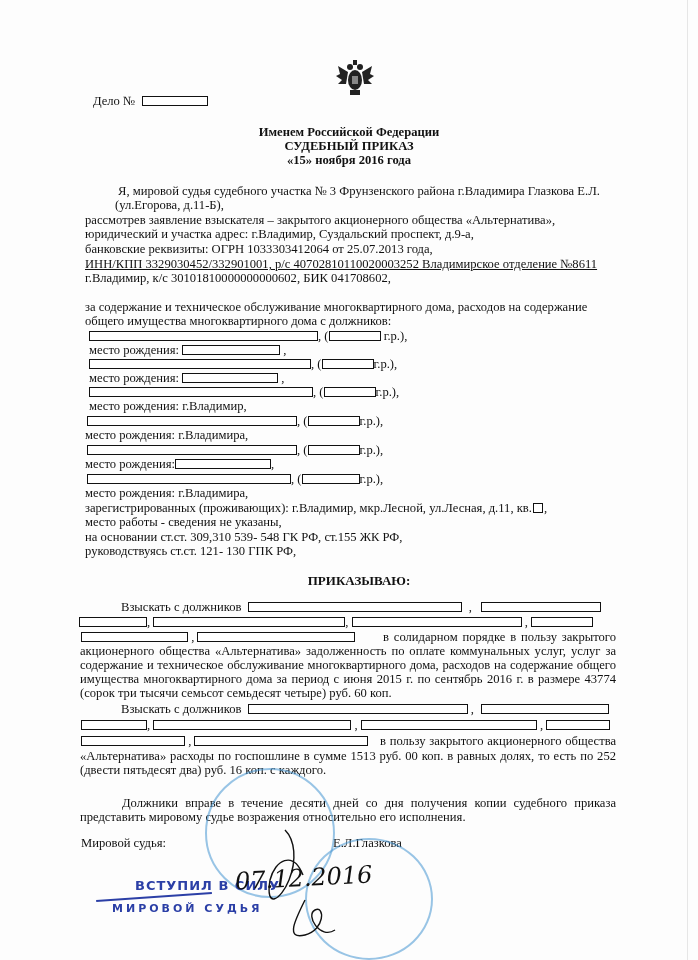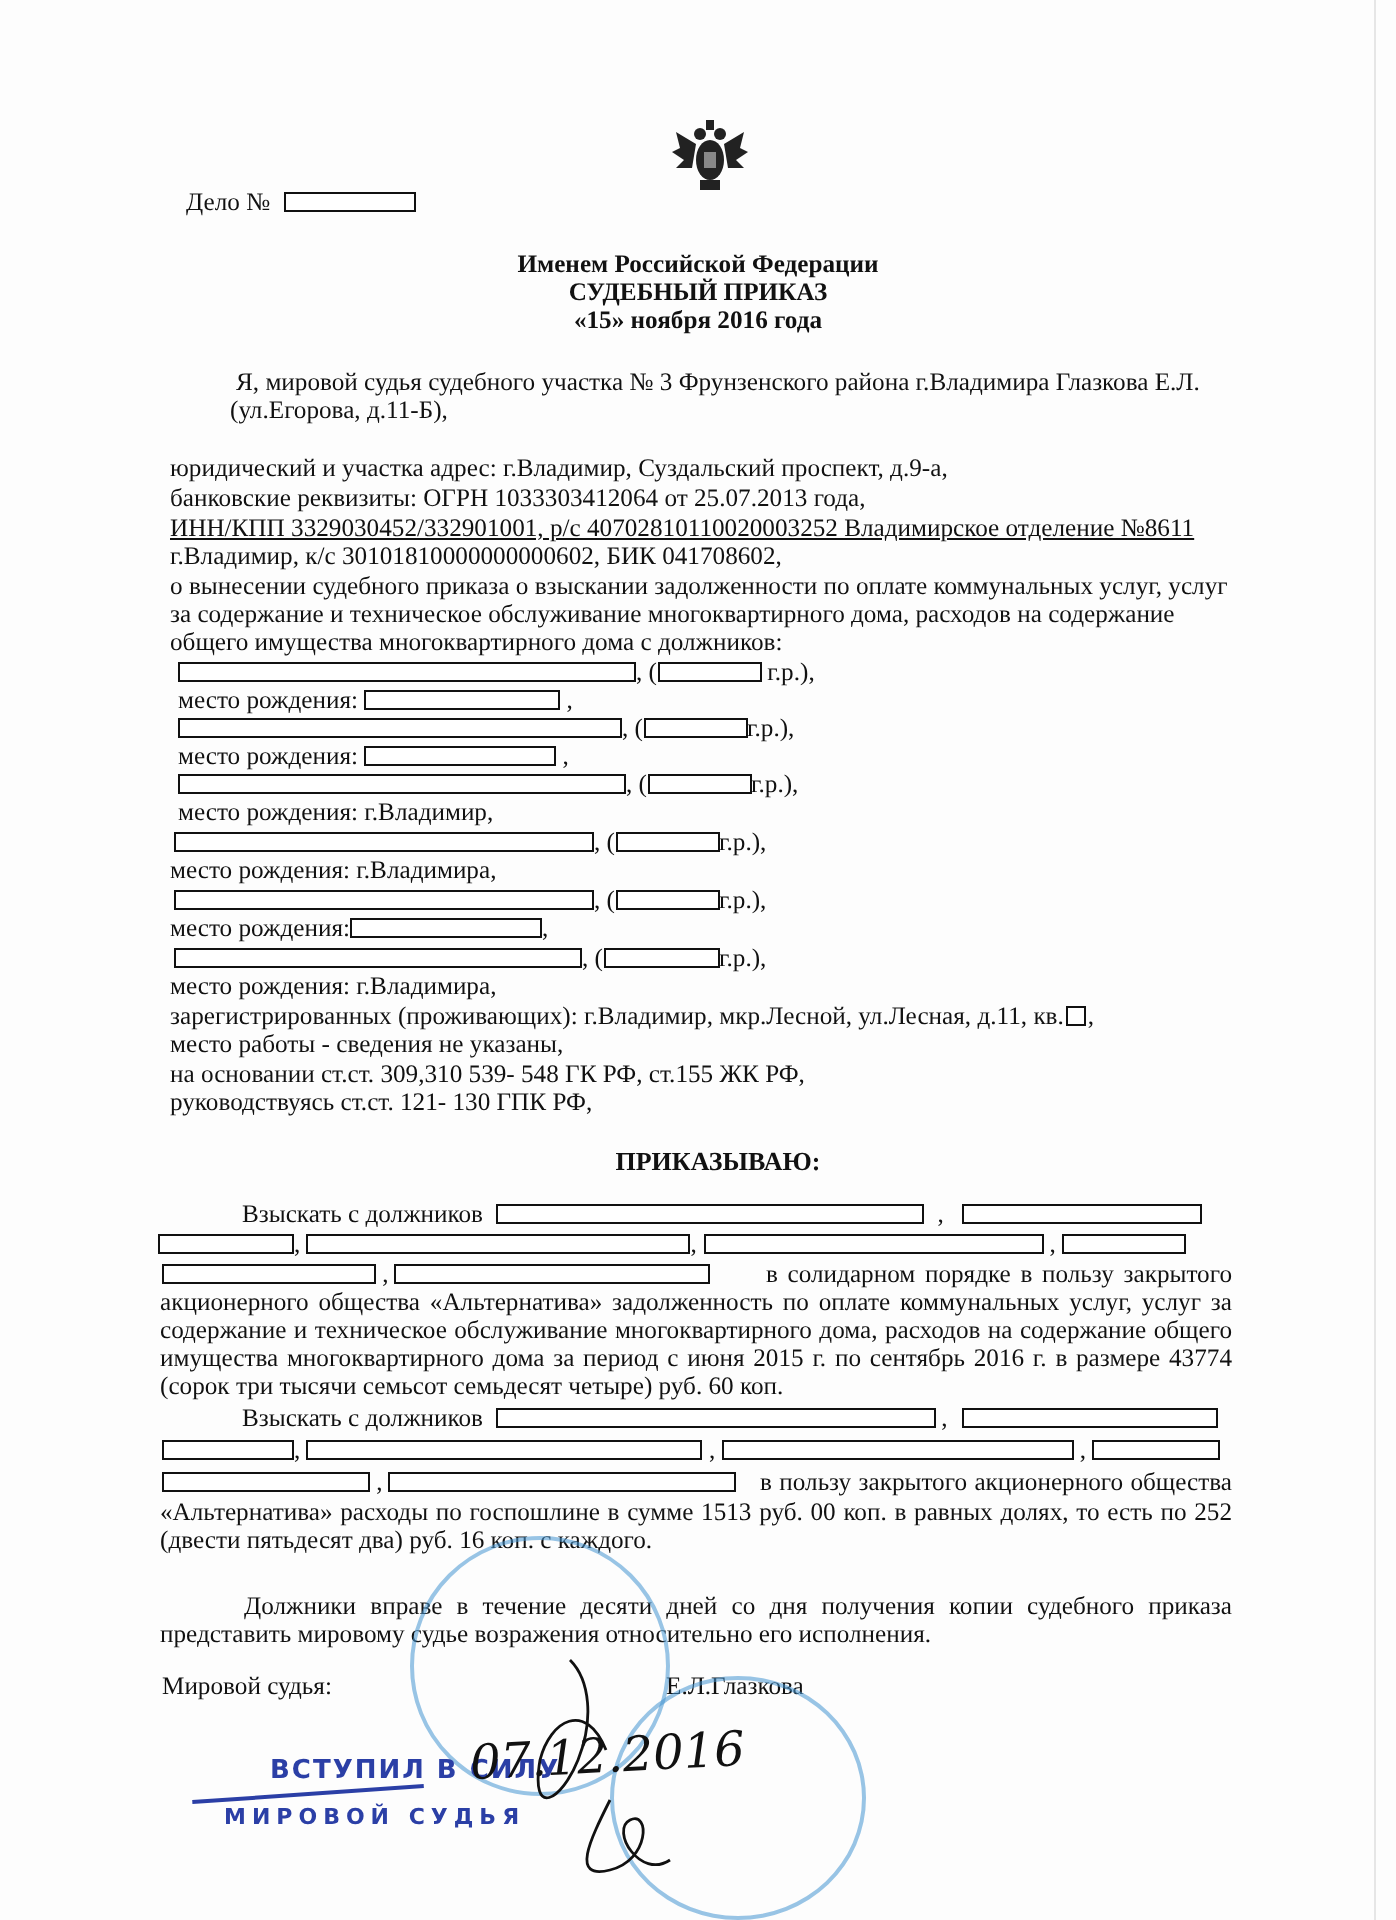--- a/index.html
+++ b/index.html
@@ -41,25 +41,25 @@
     <span>Дело №</span>
     <span class="box" style="width:66px;margin-left:4px;"></span>
   </div>
 
   <div class="center bold" style="top:126px;line-height:13px;">Именем Российской Федерации</div>
   <div class="center bold" style="top:140px;line-height:13px;">СУДЕБНЫЙ ПРИКАЗ</div>
   <div class="center bold" style="top:154px;line-height:13px;">«15» ноября 2016 года</div>
 
   <div class="abs" style="left:118px;top:184px;">Я, мировой судья судебного участка № 3 Фрунзенского района г.Владимира  Глазкова Е.Л.</div>
   <div class="abs" style="left:85px;top:198px;margin-left:30px;">(ул.Егорова, д.11-Б),</div>
+  <div class="abs" style="left:85px;top:213px;">рассмотрев заявление  взыскателя – закрытого акционерного общества «Альтернатива»,</div>
   <div class="abs" style="left:85px;top:227px;">юридический и участка адрес: г.Владимир, Суздальский проспект, д.9-а,</div>
   <div class="abs" style="left:85px;top:242px;">банковские реквизиты: ОГРН 1033303412064 от 25.07.2013 года,</div>
   <div class="abs" style="left:85px;top:257px;text-decoration:underline;">ИНН/КПП  3329030452/332901001,  р/с  40702810110020003252  Владимирское  отделение  №8611</div>
   <div class="abs" style="left:85px;top:271px;">г.Владимир, к/с 30101810000000000602, БИК 041708602,</div>
-  <div class="abs" style="left:85px;top:286px;">о вынесении судебного приказа о взыскании задолженности по оплате коммунальных услуг, услуг</div>
   <div class="abs" style="left:85px;top:300px;">за  содержание  и  техническое  обслуживание  многоквартирного  дома,  расходов  на  содержание</div>
   <div class="abs" style="left:85px;top:314px;">общего имущества многоквартирного дома с должников:</div>
 
   <div class="abs" style="left:89px;top:329px;">
     <span class="box" style="width:229px;"></span><span>, (</span><span class="box" style="width:52px;"></span> <span>г.р.),</span>
   </div>
   <div class="abs" style="left:89px;top:343px;">
     <span>место рождения:</span> <span class="box" style="width:98px;"></span> ,
   </div>
 

